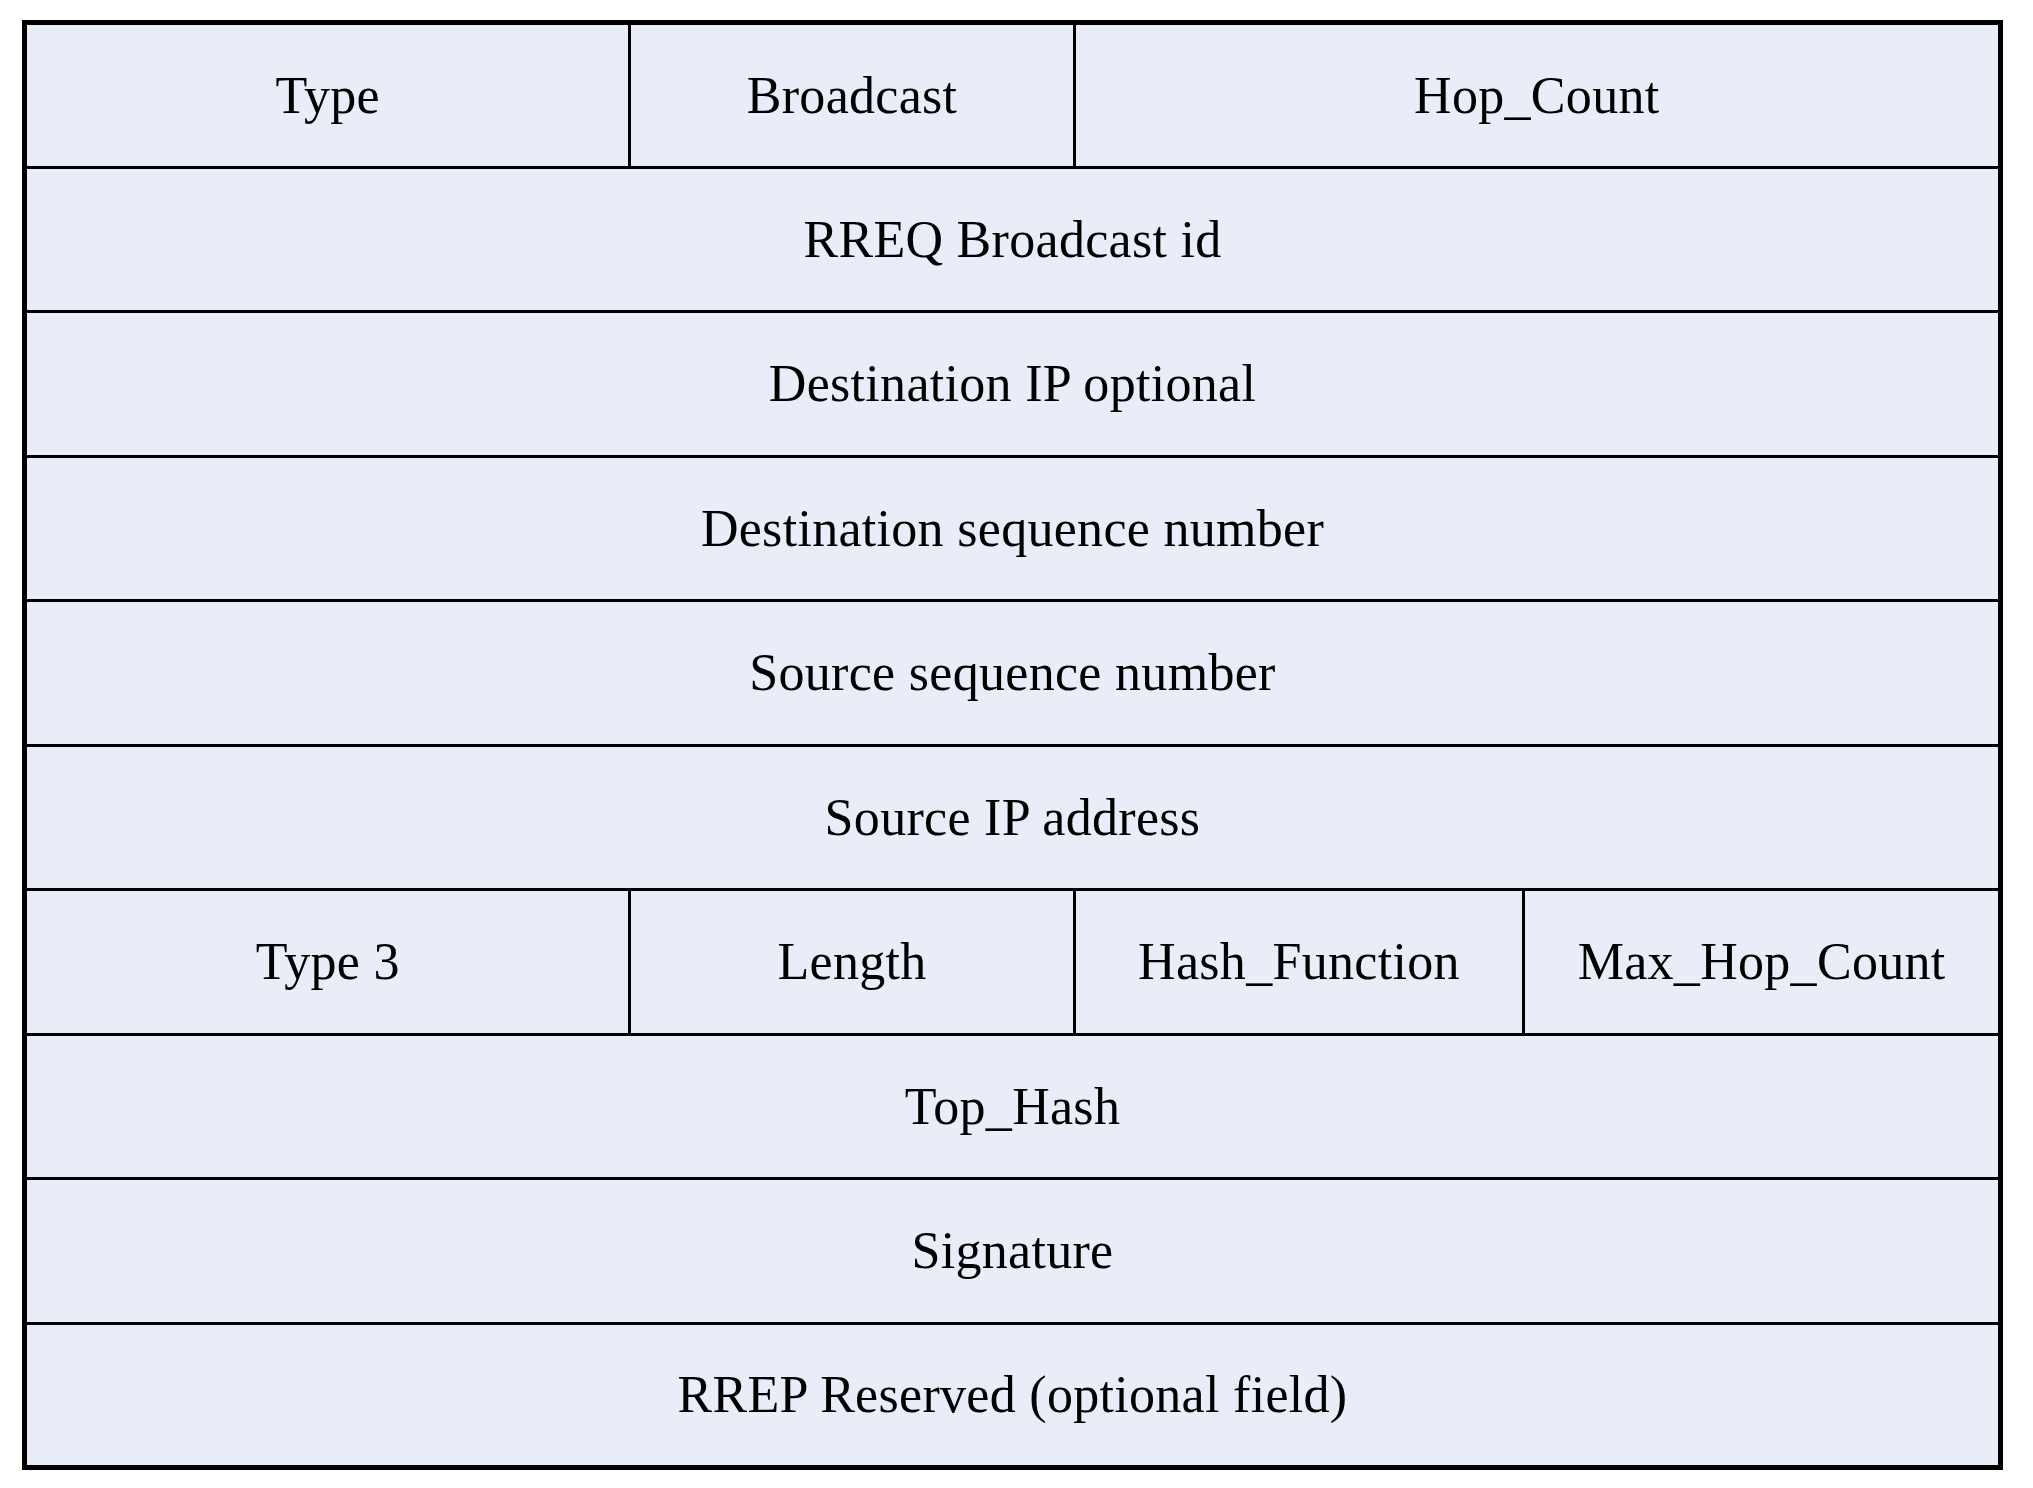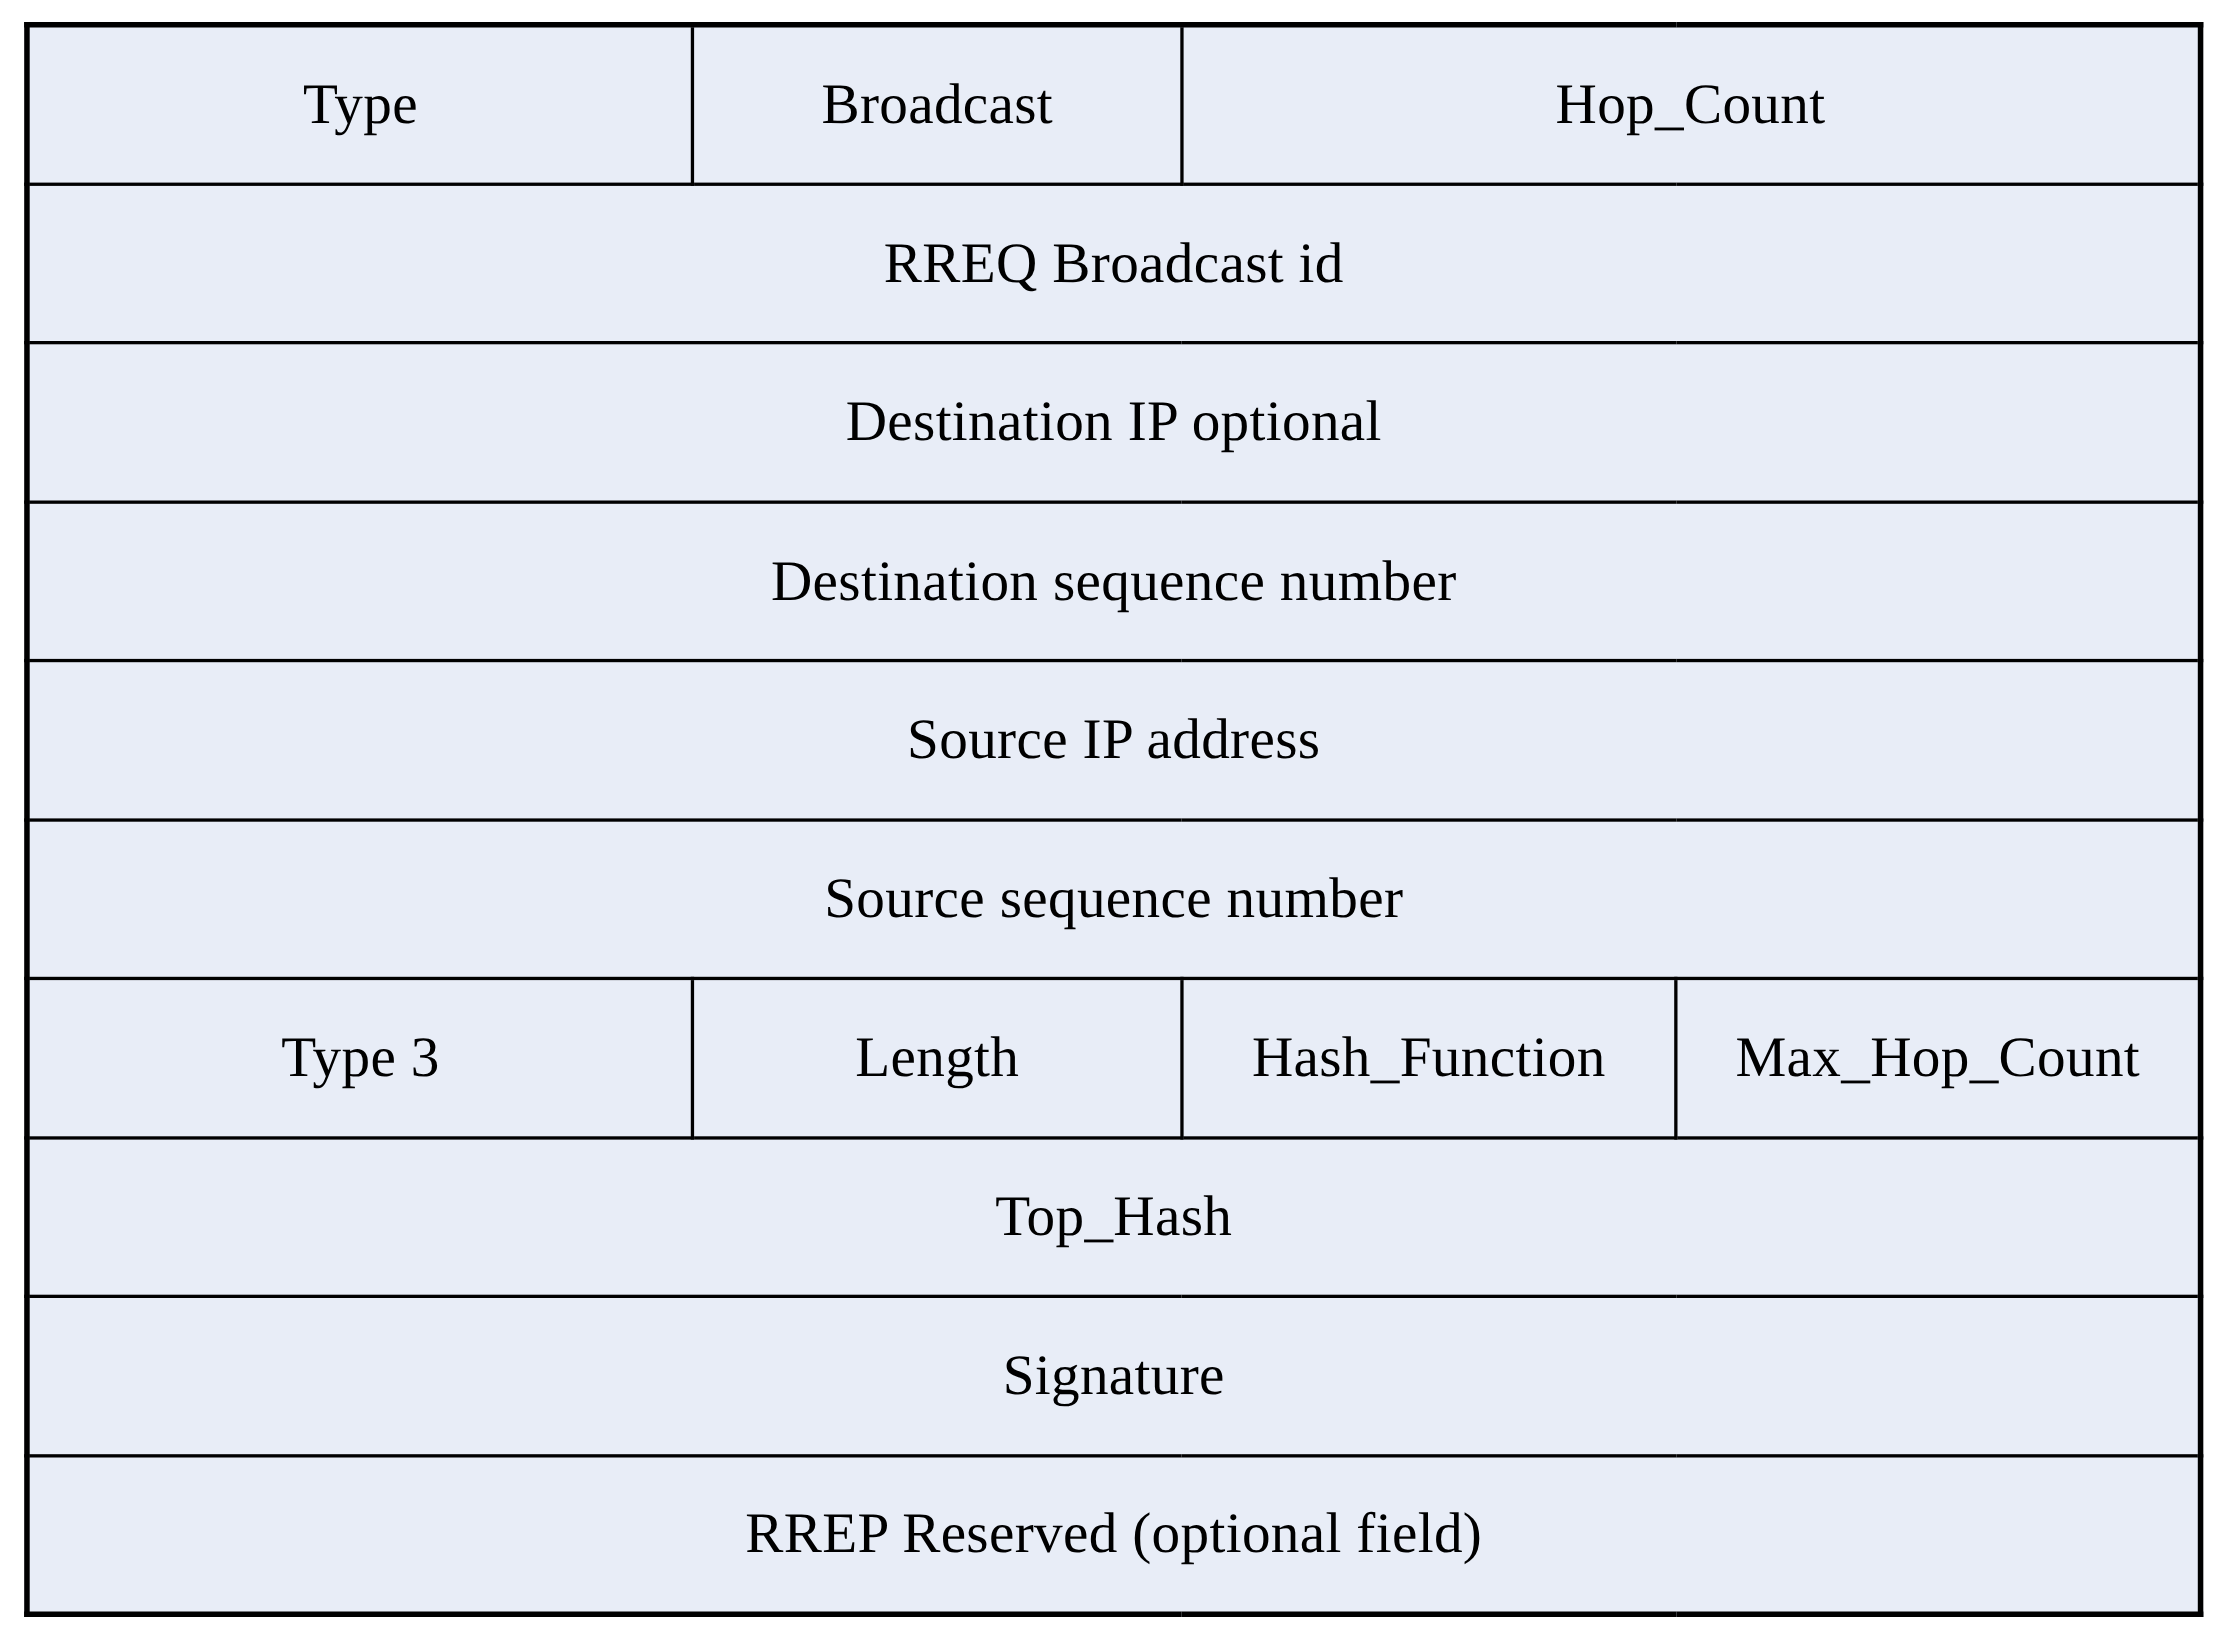--- a/index.html
+++ b/index.html
@@ -110,27 +110,27 @@
       </tr>
 
       <tr>
         <td colspan="4">
           <span class="cell-text">Destination sequence number</span>
         </td>
       </tr>
 
       <tr>
         <td colspan="4">
-          <span class="cell-text">Source IP address</span>
+          <span class="cell-text">Source sequence number</span>
         </td>
       </tr>
 
       <tr>
         <td colspan="4">
-          <span class="cell-text">Source sequence number</span>
+          <span class="cell-text">Source IP address</span>
         </td>
       </tr>
 
       <tr>
         <td>
           <span class="cell-text">Type 3</span>
         </td>
         <td>
           <span class="cell-text">Length</span>
         </td>

